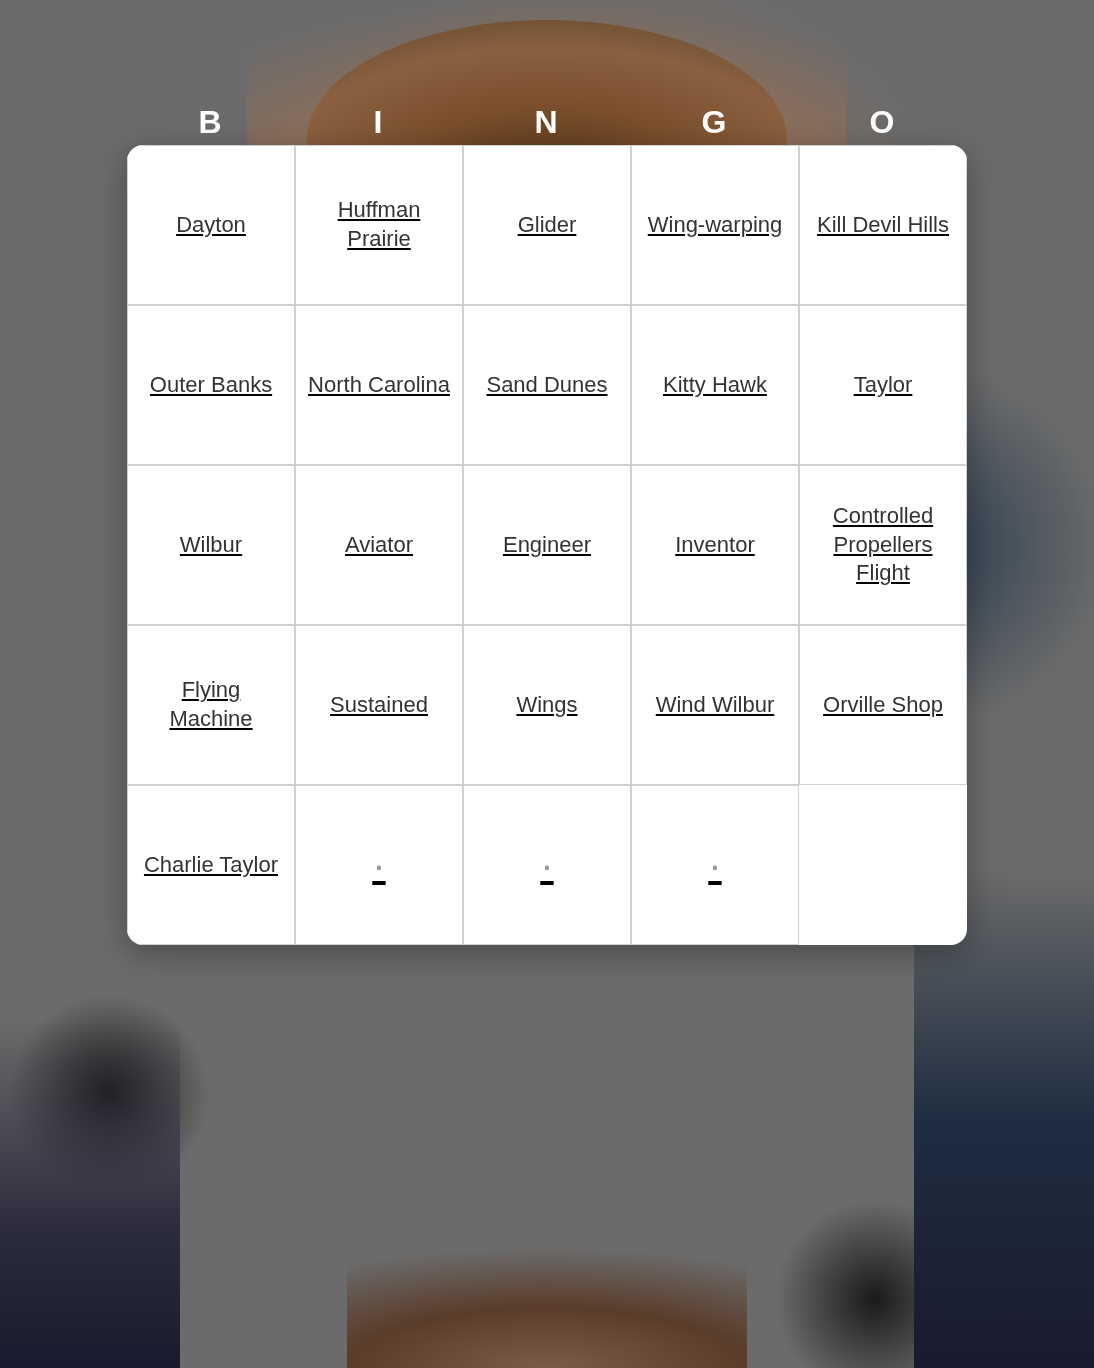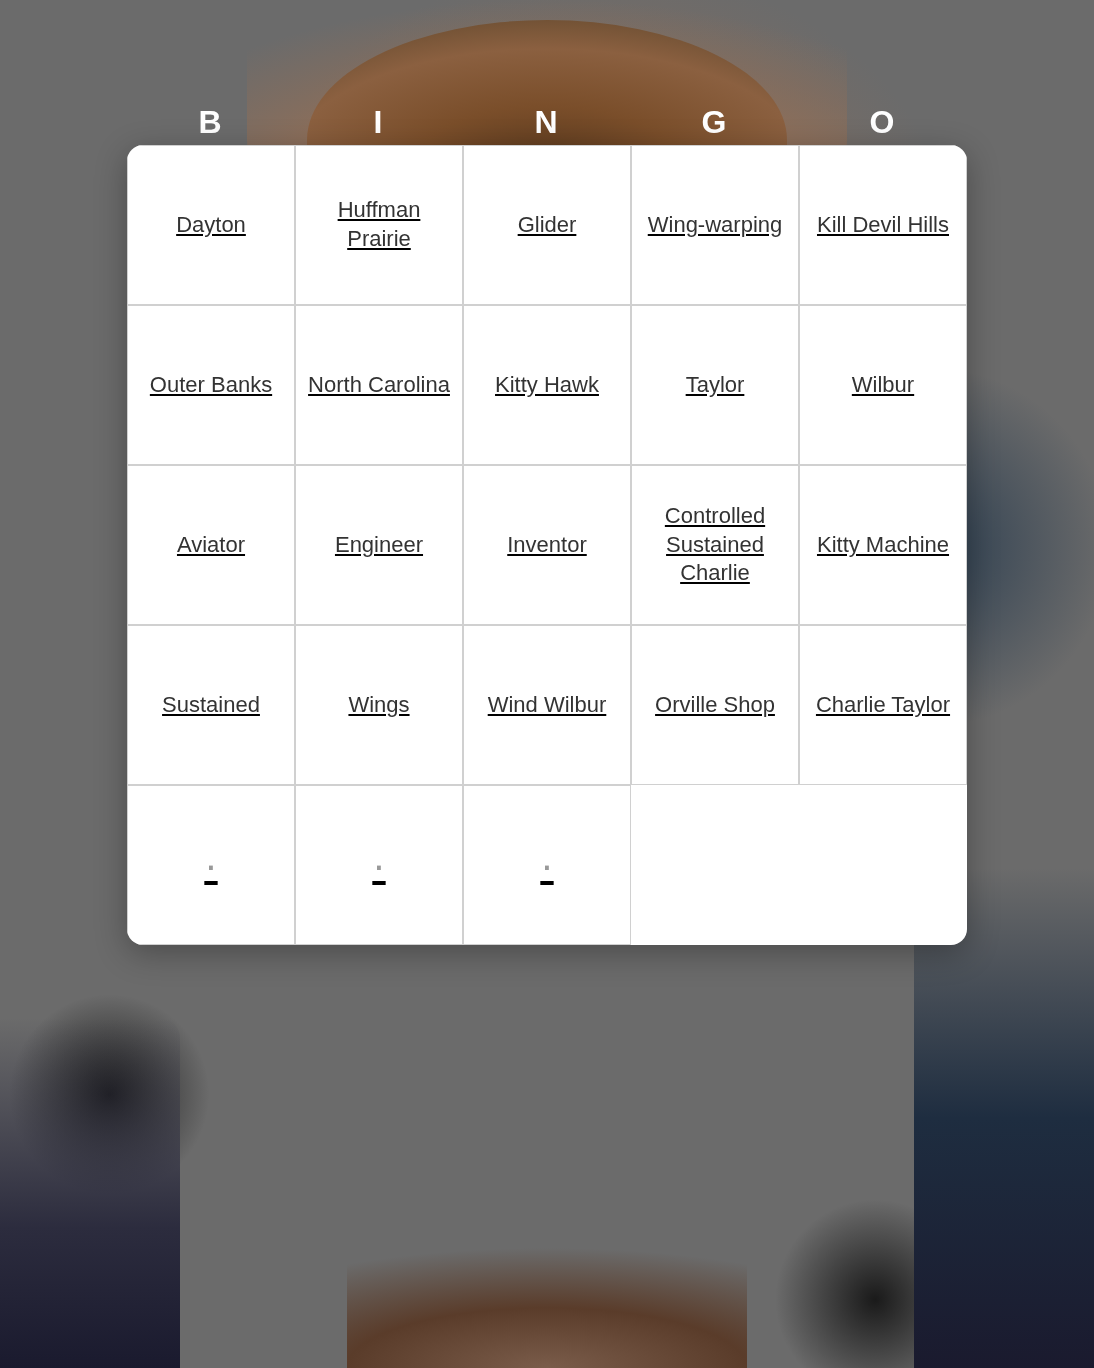--- a/index.html
+++ b/index.html
@@ -186,28 +186,29 @@
   <div class="bingo-card">
     <div class="bingo-grid">
 
     <div class="bingo-cell">Dayton</div>
         <div class="bingo-cell">Huffman Prairie</div>
         <div class="bingo-cell">Glider</div>
         <div class="bingo-cell">Wing-warping</div>
         <div class="bingo-cell">Kill Devil Hills</div>
         <div class="bingo-cell">Outer Banks</div>
         <div class="bingo-cell">North Carolina</div>
+        <div class="bingo-cell">Sand Dunes</div>
         <div class="bingo-cell">Kitty Hawk</div>
         <div class="bingo-cell">Taylor</div>
         <div class="bingo-cell">Wilbur</div>
         <div class="bingo-cell">Aviator</div>
         <div class="bingo-cell">Engineer</div>
         <div class="bingo-cell">Inventor</div>
-        <div class="bingo-cell">Controlled Sustained Charlie</div>
-        <div class="bingo-cell">Kitty Machine</div>
+        <div class="bingo-cell">Controlled Propellers Flight</div>
+        <div class="bingo-cell">Flying Machine</div>
         <div class="bingo-cell">Sustained</div>
         <div class="bingo-cell">Wings</div>
         <div class="bingo-cell">Wind Wilbur</div>
         <div class="bingo-cell">Orville Shop</div>
         <div class="bingo-cell">Charlie Taylor</div>
         <div class="bingo-cell dot-cell">·</div>
         <div class="bingo-cell dot-cell">·</div>
         <div class="bingo-cell dot-cell">·</div>
       </div>
   </div>

